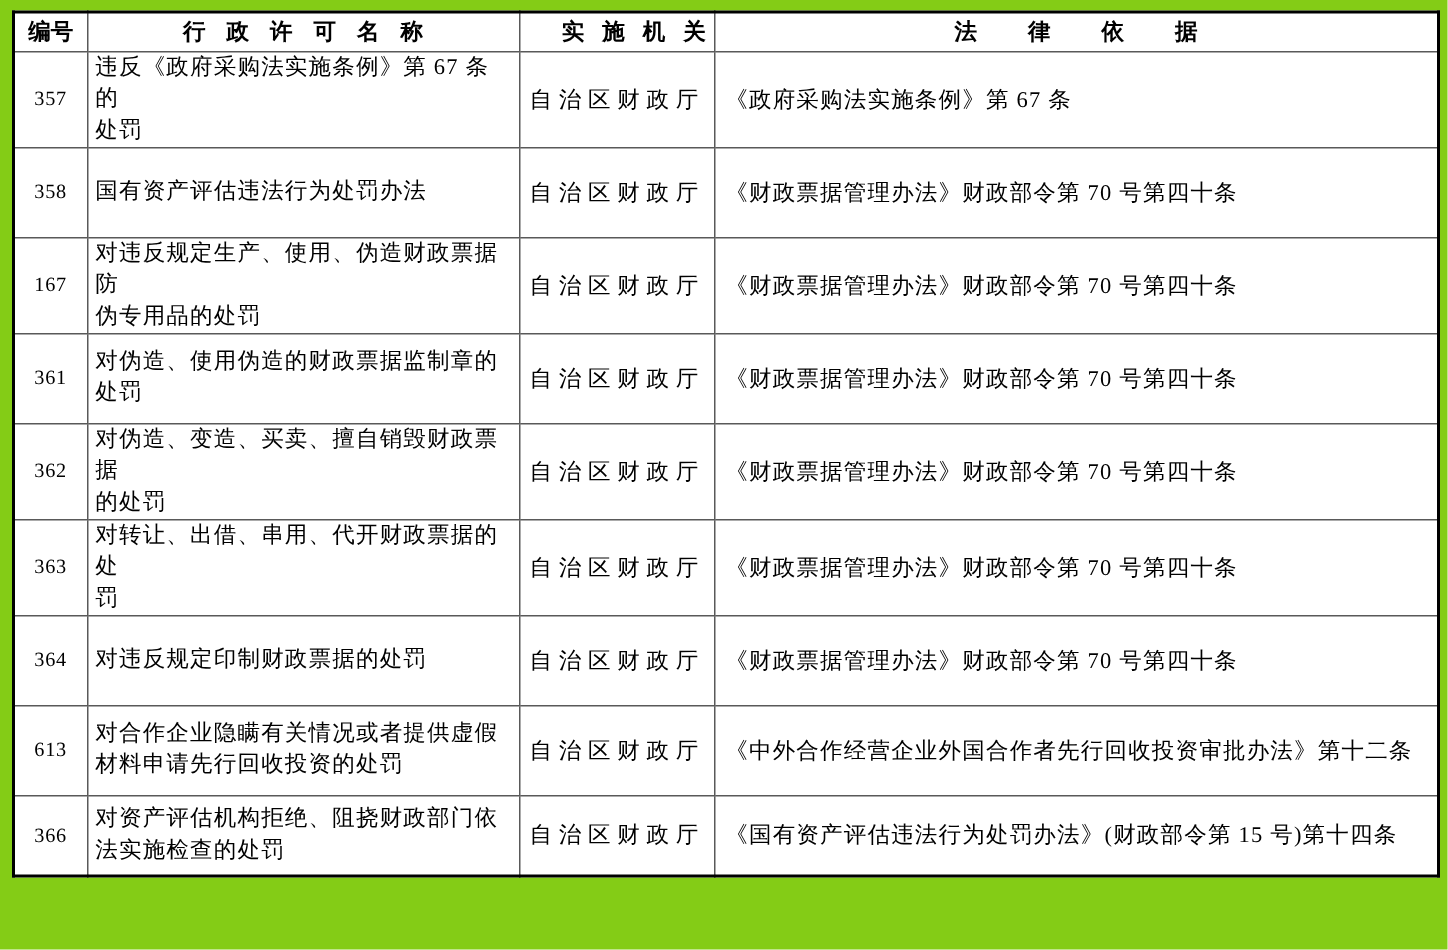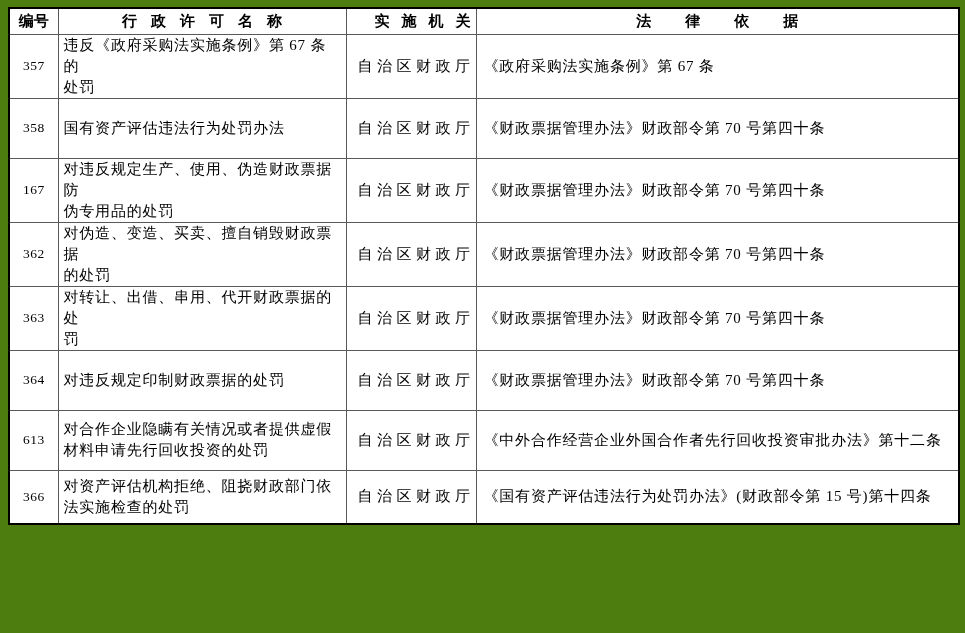--- a/index.html
+++ b/index.html
@@ -1,19 +1,19 @@
 <!DOCTYPE html>
 <html><head>
 <meta charset="utf-8">
 <style>
   html, body { margin: 0; padding: 0; }
   .page {
     width: 965px;
     height: 633px;
-    background: #4d7c0f;
+    background: #84cc16;
     position: relative;
     font-family: "Liberation Serif", "DejaVu Serif", serif;
     color: #000;
     overflow: hidden;
   }
   table.permits {
     position: absolute;
     left: 8px;
     top: 7px;
     width: 950px;
@@ -50,21 +50,21 @@
   td.c-name {
     padding: 0 5px;
     letter-spacing: 0.8px;
     line-height: 21px;
     white-space: pre-line;
     text-align: left;
   }
   td.c-agency {
     padding-left: 2px;
     letter-spacing: 4.5px;
-    text-align: right;
+    text-align: center;
     white-space: nowrap;
   }
   td.c-law {
     padding-left: 7px;
     letter-spacing: 0.8px;
     text-align: left;
     white-space: nowrap;
     margin-top: 39px;
   }
 </style>
@@ -102,20 +102,27 @@
         <td class="c-law">《财政票据管理办法》财政部令第 70 号第四十条</td>
       </tr>
       <tr>
         <td class="c-id">167</td>
         <td class="c-name">对违反规定生产、使用、伪造财政票据防
 伪专用品的处罚</td>
         <td class="c-agency">自治区财政厅</td>
         <td class="c-law">《财政票据管理办法》财政部令第 70 号第四十条</td>
       </tr>
       <tr>
+        <td class="c-id">361</td>
+        <td class="c-name">对伪造、使用伪造的财政票据监制章的
+处罚</td>
+        <td class="c-agency">自治区财政厅</td>
+        <td class="c-law">《财政票据管理办法》财政部令第 70 号第四十条</td>
+      </tr>
+      <tr>
         <td class="c-id">362</td>
         <td class="c-name">对伪造、变造、买卖、擅自销毁财政票据
 的处罚</td>
         <td class="c-agency">自治区财政厅</td>
         <td class="c-law">《财政票据管理办法》财政部令第 70 号第四十条</td>
       </tr>
       <tr>
         <td class="c-id">363</td>
         <td class="c-name">对转让、出借、串用、代开财政票据的处
 罚</td>

